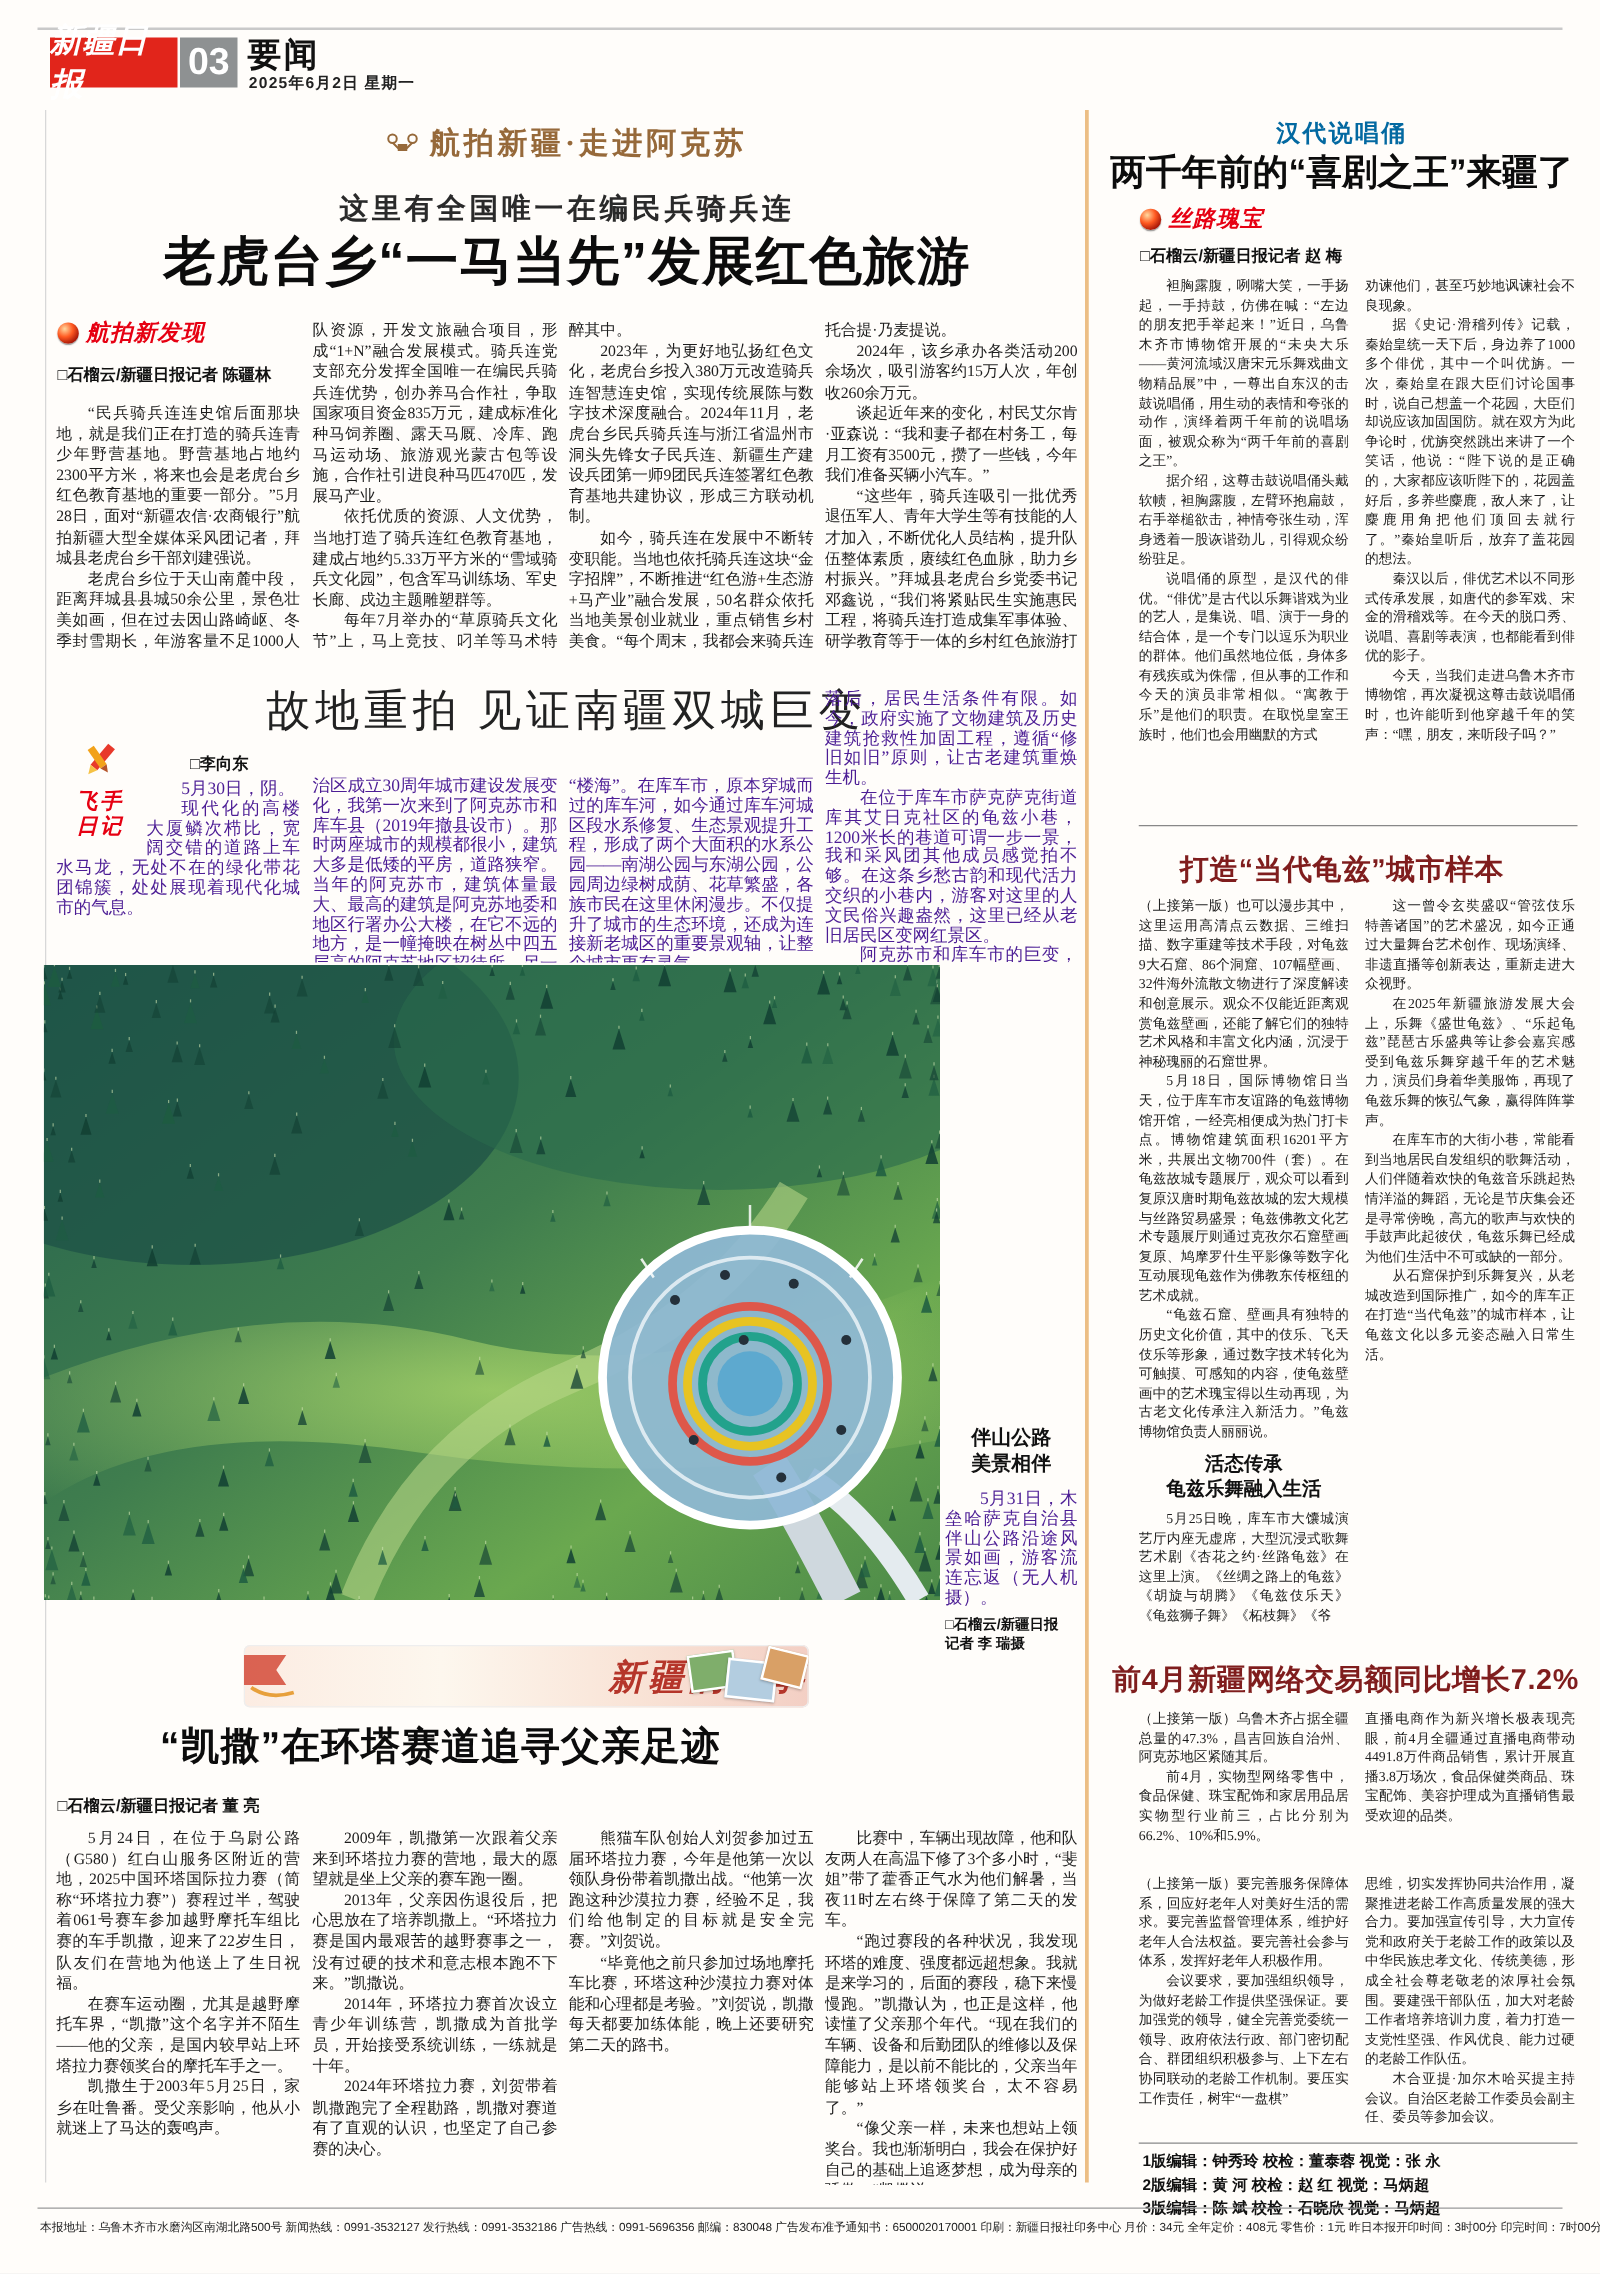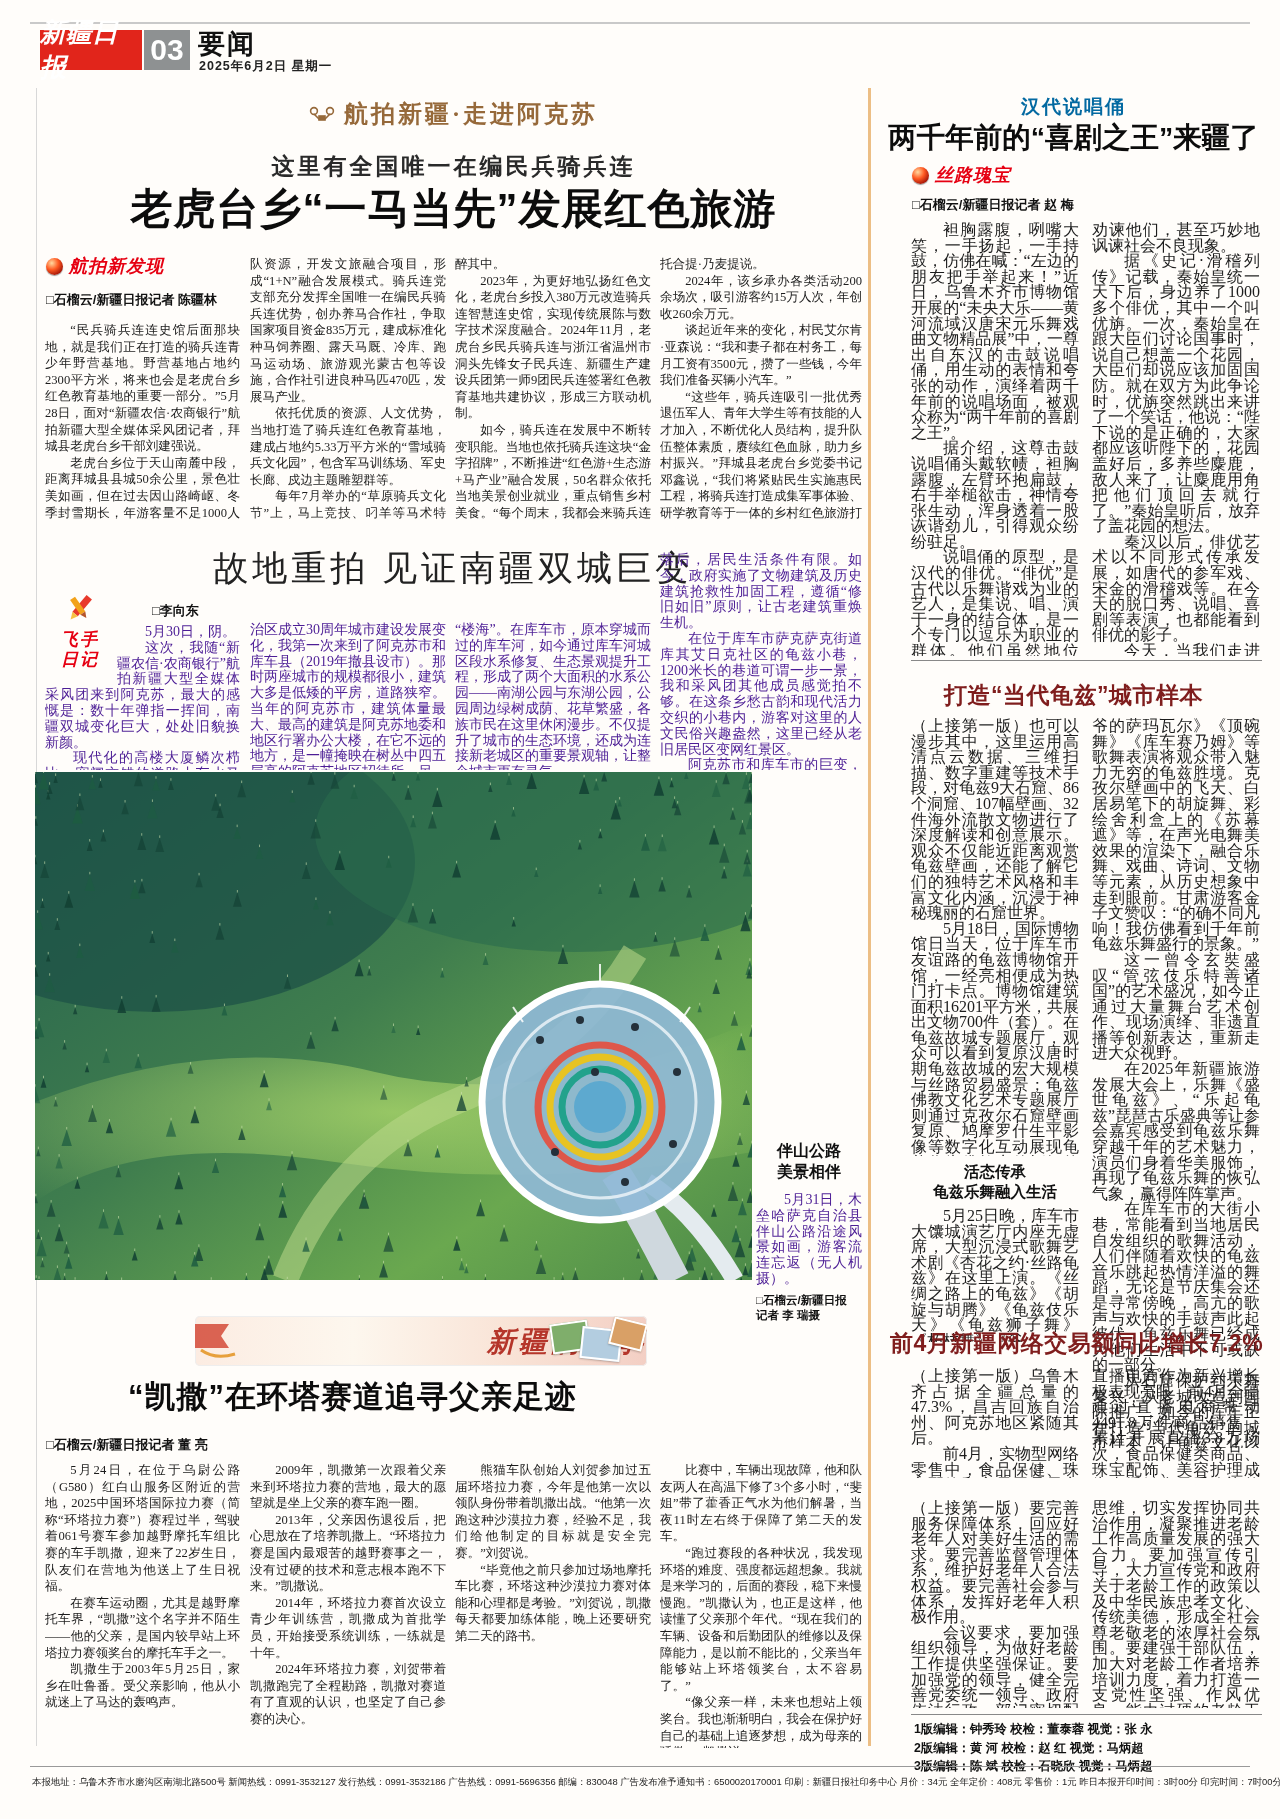--- a/index.html
+++ b/index.html
@@ -22,21 +22,21 @@
   .h2serif{font:500 35px "Liberation Serif",serif;color:#222;text-align:center;letter-spacing:4px;}
   .rh-kicker{font:700 19px "Liberation Sans",sans-serif;color:#0369a1;text-align:center;letter-spacing:2px;}
   .rh1{font:900 28.5px "Liberation Sans",sans-serif;color:#0c0c0c;text-align:center;}
   .rh2{font:900 23px "Liberation Sans",sans-serif;color:#7f1d1d;text-align:center;letter-spacing:0.5px;}
   .subhead{font:800 15.5px "Liberation Sans",sans-serif;color:#111;text-align:center;line-height:20px;}
   
   .col{position:absolute;text-align:justify;overflow:hidden;font:12.6px/16.6px "Liberation Serif",serif;color:#1c1c1c;}
   .col p{margin:0;text-indent:2em;}
   .col p.cont{text-indent:0;}
   .kai{font-size:14px;line-height:15.8px;color:#4c1d95;}
-  .rcol{font-size:16px;line-height:15.6px;}
+  .rcol{font-size:11px;line-height:15.6px;}
   .byline{position:absolute;font:700 13px "Liberation Sans",sans-serif;color:#111;}
   .badge-row{position:absolute;display:flex;align-items:center;gap:6px;}
   .badge-text{font:italic 900 18px "Liberation Sans",sans-serif;color:#e60012;letter-spacing:1px;}
   .sphere{width:17px;height:17px;border-radius:50%;
           background:radial-gradient(circle at 34% 30%, #ffd9a0 0%, #ff5a22 40%, #8f0400 85%);
           box-shadow:0 1px 1px rgba(0,0,0,.4);}
   .fly-badge{position:absolute;text-align:center;}
   .fly-badge .t{font:italic 900 17px "Liberation Sans",sans-serif;color:#e60012;line-height:20px;letter-spacing:2px;}
   .caption-title{font:700 16px "Liberation Sans",sans-serif;text-align:center;line-height:21px;color:#111;}
   .caption-credit{font:700 11.5px "Liberation Sans",sans-serif;line-height:15px;color:#111;}
@@ -123,21 +123,21 @@
           <polygon points="17,22 23,22 20,28" fill="#b5542a"></polygon>
         </g>
     </svg>
     <div class="t">飞手</div>
     <div class="t">日记</div>
   </div>
   <div class="byline" style="left:152px;top:602px">□李向东</div>
 
   <div class="col kai" style="left:45px;top:624px;width:195px;height:146px">
     <span style="float:left;width:72px;height:52px"></span>
-    <span><p>5月30日，阴。</p><p>这次，我随“新疆农信·农商银行”航拍新疆大型全媒体采风团来到阿克苏，最大的感慨是：数十年弹指一挥间，南疆双城变化巨大，处处旧貌换新颜。</p><p>现代化的高楼大厦鳞次栉比，宽阔交错的道路上车水马龙，无处不在的绿化带花团锦簇，处处展现着现代化城市的气息。</p></span>
+    <span><p>5月30日，阴。</p><p>现代化的高楼大厦鳞次栉比，宽阔交错的道路上车水马龙，无处不在的绿化带花团锦簇，处处展现着现代化城市的气息。</p></span>
   </div>
   <div class="col kai" style="left:250px;top:622px;width:196px;height:148px">
       <p class="cont">治区成立30周年城市建设发展变化，我第一次来到了阿克苏市和库车县（2019年撤县设市）。那时两座城市的规模都很小，建筑大多是低矮的平房，道路狭窄。当年的阿克苏市，建筑体量最大、最高的建筑是阿克苏地委和地区行署办公大楼，在它不远的地方，是一幢掩映在树丛中四五层高的阿克苏地区招待所。另一处给我留下印象最深、最值得拍摄的点就是呈波浪形的多浪河公园的大门。</p>
     </div>
   <div class="col kai" style="left:455px;top:622px;width:196px;height:148px">
       <p class="cont">“楼海”。在库车市，原本穿城而过的库车河，如今通过库车河城区段水系修复、生态景观提升工程，形成了两个大面积的水系公园——南湖公园与东湖公园，公园周边绿树成荫、花草繁盛，各族市民在这里休闲漫步。不仅提升了城市的生态环境，还成为连接新老城区的重要景观轴，让整个城市更有灵气。</p>
       <p>这次故地重拍，令人印象最为深刻的是，库车新近打造完成的热斯坦、萨克萨克街区。这些老街区曾经基础设施</p>
     </div>
   <div class="col kai" style="left:660px;top:552px;width:202px;height:218px">
       <p class="cont">落后，居民生活条件有限。如今，政府实施了文物建筑及历史建筑抢救性加固工程，遵循“修旧如旧”原则，让古老建筑重焕生机。</p>
@@ -737,21 +737,20 @@
       <p>“龟兹石窟、壁画具有独特的历史文化价值，其中的伎乐、飞天伎乐等形象，通过数字技术转化为可触摸、可感知的内容，使龟兹壁画中的艺术瑰宝得以生动再现，为古老文化传承注入新活力。”龟兹博物馆负责人丽丽说。</p>
     </div>
   <div class="abs subhead" style="left:911px;top:1162px;width:168px">
     <div>活态传承</div>
     <div>龟兹乐舞融入生活</div>
   </div>
   <div class="col rcol" style="left:911px;top:1208px;width:168px;height:134px">
       <p>5月25日晚，库车市大馕城演艺厅内座无虚席，大型沉浸式歌舞艺术剧《杏花之约·丝路龟兹》在这里上演。《丝绸之路上的龟兹》《胡旋与胡腾》《龟兹伎乐天》《龟兹狮子舞》《柘枝舞》《爷</p>
     </div>
   <div class="col rcol" style="left:1092px;top:718px;width:168px;height:730px">
-      <p class="cont">爷的萨玛瓦尔》《顶碗舞》《库车赛乃姆》等歌舞表演将观众带入魅力无穷的龟兹胜境。克孜尔壁画中的飞天、白居易笔下的胡旋舞、彩绘舍利盒上的《苏幕遮》等，在声光电舞美效果的渲染下，融合乐舞、戏曲、诗词、文物等元素，从历史想象中走到眼前。甘肃游客金子文赞叹：“的确不同凡响！我仿佛看到千年前龟兹乐舞盛行的景象。”</p>
       <p>这一曾令玄奘盛叹“管弦伎乐特善诸国”的艺术盛况，如今正通过大量舞台艺术创作、现场演绎、非遗直播等创新表达，重新走进大众视野。</p>
       <p>在2025年新疆旅游发展大会上，乐舞《盛世龟兹》、“乐起龟兹”琵琶古乐盛典等让参会嘉宾感受到龟兹乐舞穿越千年的艺术魅力，演员们身着华美服饰，再现了龟兹乐舞的恢弘气象，赢得阵阵掌声。</p>
       <p>在库车市的大街小巷，常能看到当地居民自发组织的歌舞活动，人们伴随着欢快的龟兹音乐跳起热情洋溢的舞蹈，无论是节庆集会还是寻常傍晚，高亢的歌声与欢快的手鼓声此起彼伏，龟兹乐舞已经成为他们生活中不可或缺的一部分。</p>
       <p>从石窟保护到乐舞复兴，从老城改造到国际推广，如今的库车正在打造“当代龟兹”的城市样本，让龟兹文化以多元姿态融入日常生活。</p>
     </div>
 
   <div class="abs rh2" style="left:885px;top:1328px;width:383px">前4月新疆网络交易额同比增长7.2%</div>
   <div class="col rcol" style="left:911px;top:1368px;width:168px;height:110px">
       <p class="cont">（上接第一版）乌鲁木齐占据全疆总量的47.3%，昌吉回族自治州、阿克苏地区紧随其后。</p>
       <p>前4月，实物型网络零售中，食品保健、珠宝配饰和家居用品居实物型行业前三，占比分别为66.2%、10%和5.9%。</p>

